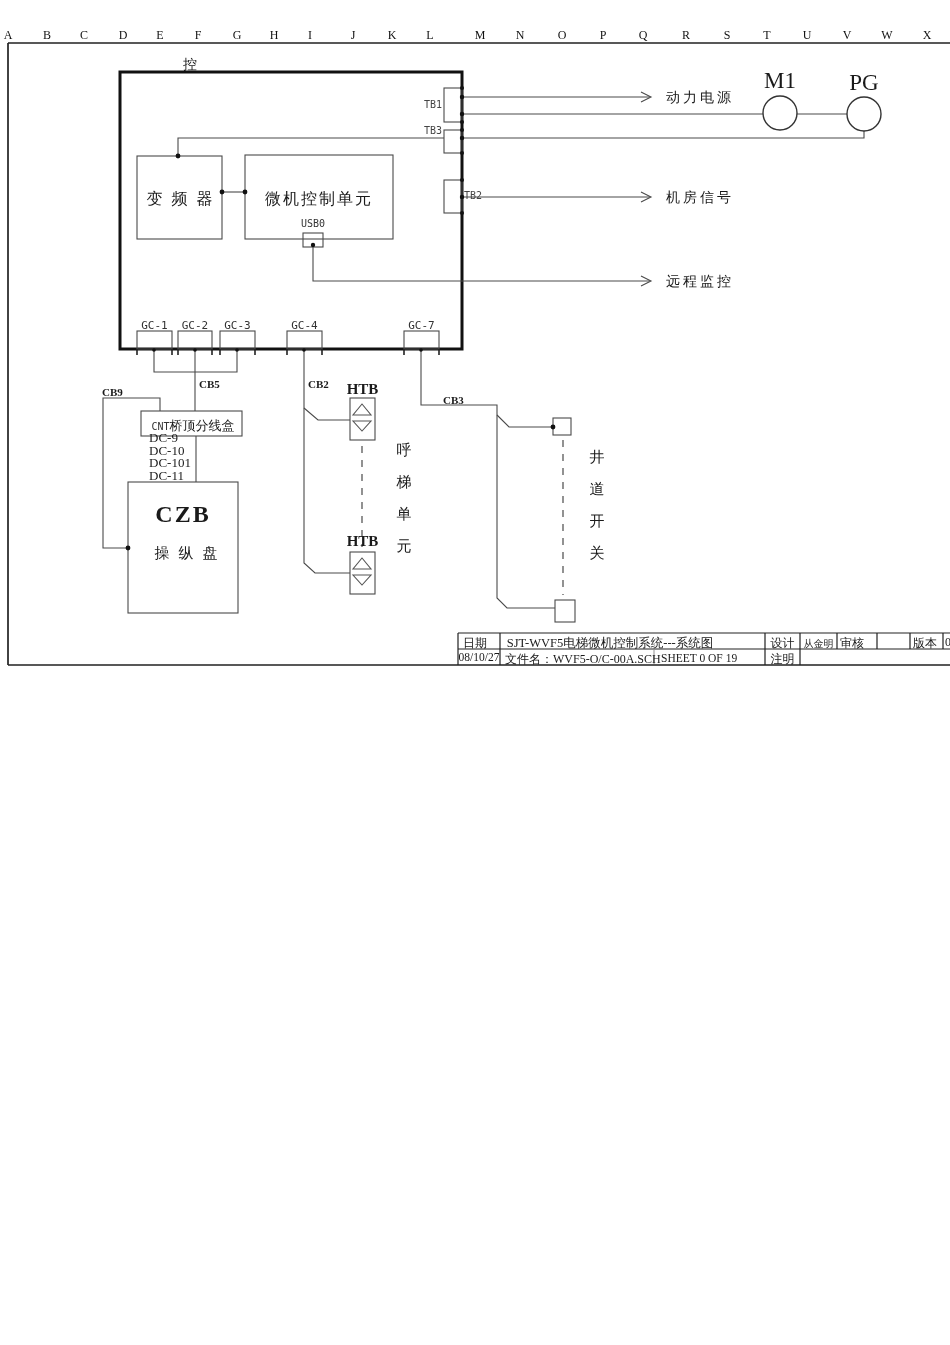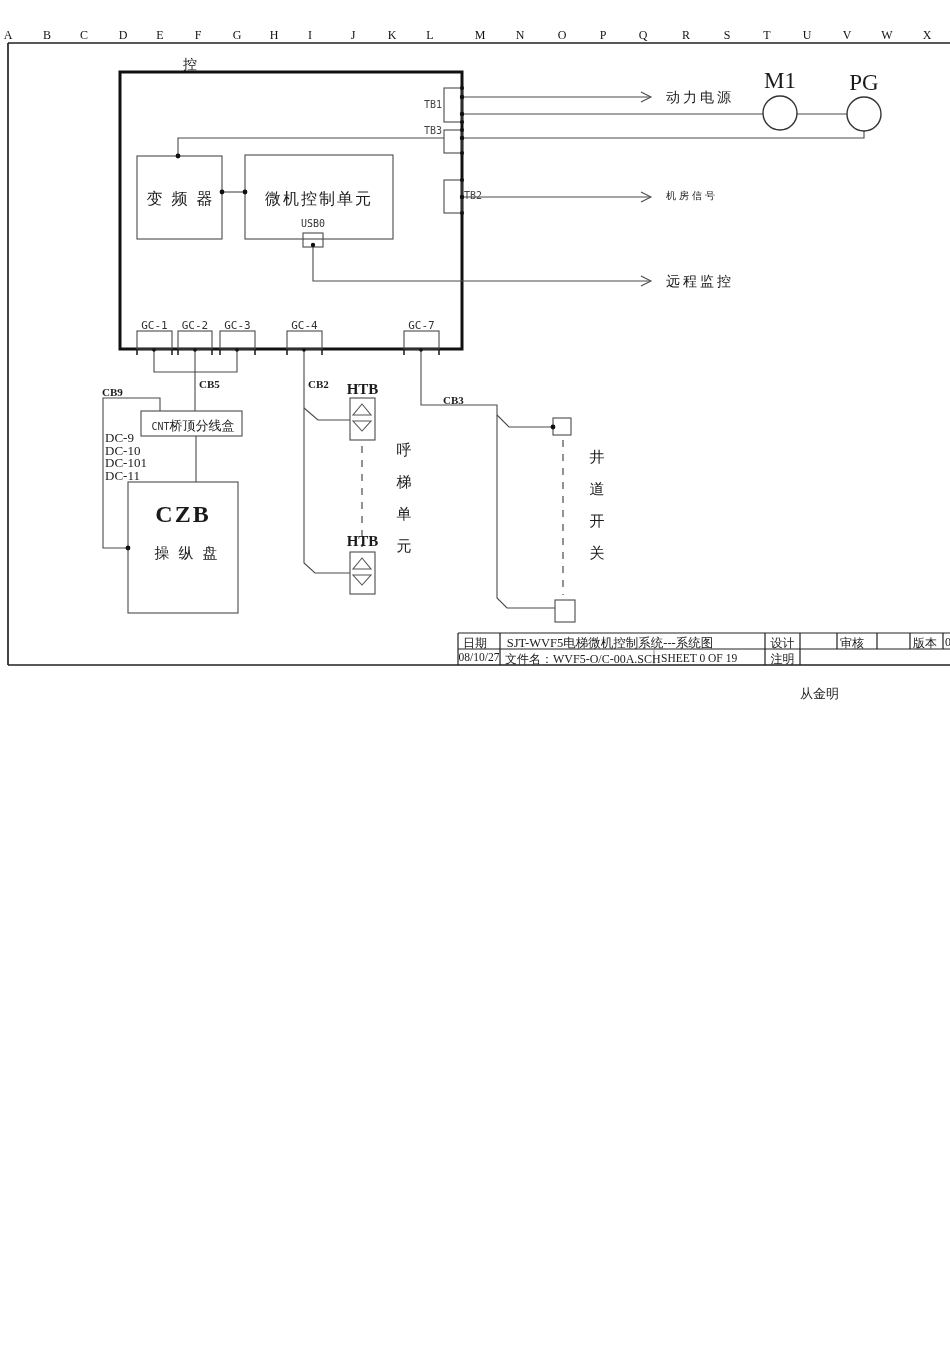--- a/index.html
+++ b/index.html
@@ -152,61 +152,61 @@
 
   <div class="lbl ctr" style="left:137px;top:189px;width:85px;font-size:16px;letter-spacing:9px;text-indent:9px;">变频器</div>
   <div class="lbl ctr" style="left:245px;top:189px;width:148px;font-size:16px;letter-spacing:2px;">微机控制单元</div>
   <div class="lbl mono ctr" style="left:298px;top:218px;width:30px;font-size:10px;color:#333;">USB0</div>
 
   <div class="lbl mono" style="left:420px;top:99px;width:22px;text-align:right;font-size:10px;color:#444;">TB1</div>
   <div class="lbl mono" style="left:420px;top:125px;width:22px;text-align:right;font-size:10px;color:#444;">TB3</div>
   <div class="lbl mono" style="left:420px;top:190px;width:22px;text-align:right;font-size:10px;color:#444;margin-left:40px;">TB2</div>
 
   <div class="lbl" style="left:666px;top:89px;font-size:14px;letter-spacing:3px;">动力电源</div>
-  <div class="lbl" style="left:666px;top:189px;font-size:10px;letter-spacing:3px;">机房信号</div>
+  <div class="lbl" style="left:666px;top:189px;font-size:14px;letter-spacing:3px;">机房信号</div>
   <div class="lbl" style="left:666px;top:273px;font-size:14px;letter-spacing:3px;">远程监控</div>
 
   <div class="lbl ctr" style="left:762px;top:68px;width:36px;font-size:23px;">M1</div>
   <div class="lbl ctr" style="left:845px;top:70px;width:38px;font-size:23px;">PG</div>
 
   <div class="lbl mono ctr" style="left:137px;top:319px;width:35px;font-size:11px;color:#333;">GC-1</div>
   <div class="lbl mono ctr" style="left:178px;top:319px;width:34px;font-size:11px;color:#333;">GC-2</div>
   <div class="lbl mono ctr" style="left:220px;top:319px;width:35px;font-size:11px;color:#333;">GC-3</div>
   <div class="lbl mono ctr" style="left:287px;top:319px;width:35px;font-size:11px;color:#333;">GC-4</div>
   <div class="lbl mono ctr" style="left:404px;top:319px;width:35px;font-size:11px;color:#333;">GC-7</div>
 
   <div class="lbl" style="left:102px;top:386px;font-size:11px;font-weight:bold;">CB9</div>
   <div class="lbl" style="left:199px;top:378px;font-size:11px;font-weight:bold;">CB5</div>
   <div class="lbl" style="left:308px;top:378px;font-size:11px;font-weight:bold;">CB2</div>
   <div class="lbl" style="left:443px;top:394px;font-size:11px;font-weight:bold;">CB3</div>
 
   <div class="lbl ctr" style="left:143px;top:408px;width:100px;margin-top:8px;">
     <span class="mono" style="font-size:10px;color:#333;">CNT</span><span style="font-size:13px;">桥顶分线盒</span>
   </div>
 
-  <div class="lbl" style="left:105px;top:432px;font-size:13px;line-height:12.6px;">
+  <div class="lbl" style="left:105px;top:432px;font-size:13px;line-height:12.6px;padding-left:44px;">
     <div>DC-9</div>
     <div>DC-10</div>
     <div>DC-101</div>
     <div>DC-11</div>
   </div>
 
   <div class="lbl ctr" style="left:128px;top:501px;width:110px;font-size:24px;font-weight:bold;letter-spacing:2px;">CZB</div>
   <div class="lbl ctr" style="left:128px;top:544px;width:116px;font-size:15px;letter-spacing:9px;text-indent:9px;">操纵盘</div>
 
   <div class="lbl ctr" style="left:340px;top:381px;width:45px;font-size:15px;font-weight:bold;">HTB</div>
   <div class="lbl ctr" style="left:340px;top:533px;width:45px;font-size:15px;font-weight:bold;">HTB</div>
   <div class="vtext" style="left:395px;top:434px;">呼梯单元</div>
 
   <div class="vtext" style="left:588px;top:441px;">井道开关</div>
 
   <div class="lbl ctr" style="left:458px;top:635px;width:34px;font-size:12px;">日期</div>
   <div class="lbl ctr" style="left:500px;top:635px;width:220px;font-size:12.5px;">SJT-WVF5电梯微机控制系统---系统图</div>
   <div class="lbl ctr" style="left:765px;top:635px;width:35px;font-size:12px;">设计</div>
-  <div class="lbl ctr" style="left:800px;top:637px;width:37px;font-size:13px;margin-top:48px;">从金明</div>
+  <div class="lbl ctr" style="left:800px;top:637px;width:37px;font-size:10px;">从金明</div>
   <div class="lbl" style="left:840px;top:635px;width:40px;font-size:12px;">审核</div>
   <div class="lbl" style="left:913px;top:635px;width:33px;font-size:12px;">版本</div>
   <div class="lbl" style="left:945px;top:635px;width:5px;font-size:12px;overflow:hidden;">0</div>
   <div class="lbl ctr" style="left:458px;top:651px;width:42px;font-size:11.5px;">08/10/27</div>
   <div class="lbl" style="left:505px;top:651px;font-size:12px;">文件名：WVF5-O/C-00A.SCH</div>
   <div class="lbl" style="left:661px;top:652px;font-size:11.5px;">SHEET 0 OF 19</div>
   <div class="lbl ctr" style="left:765px;top:651px;width:35px;font-size:12px;">注明</div>
 
 </div>
 

